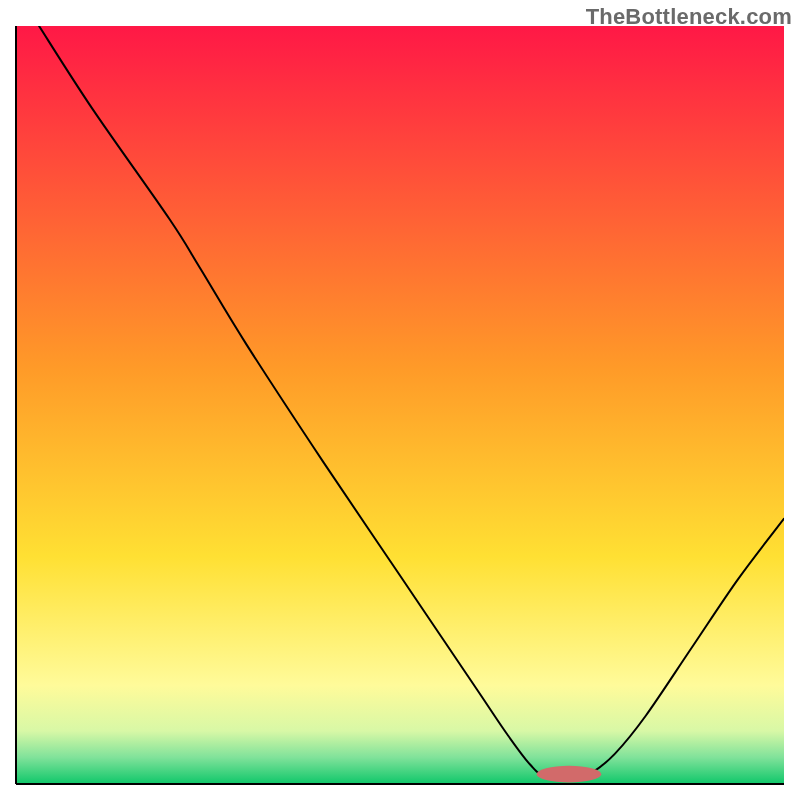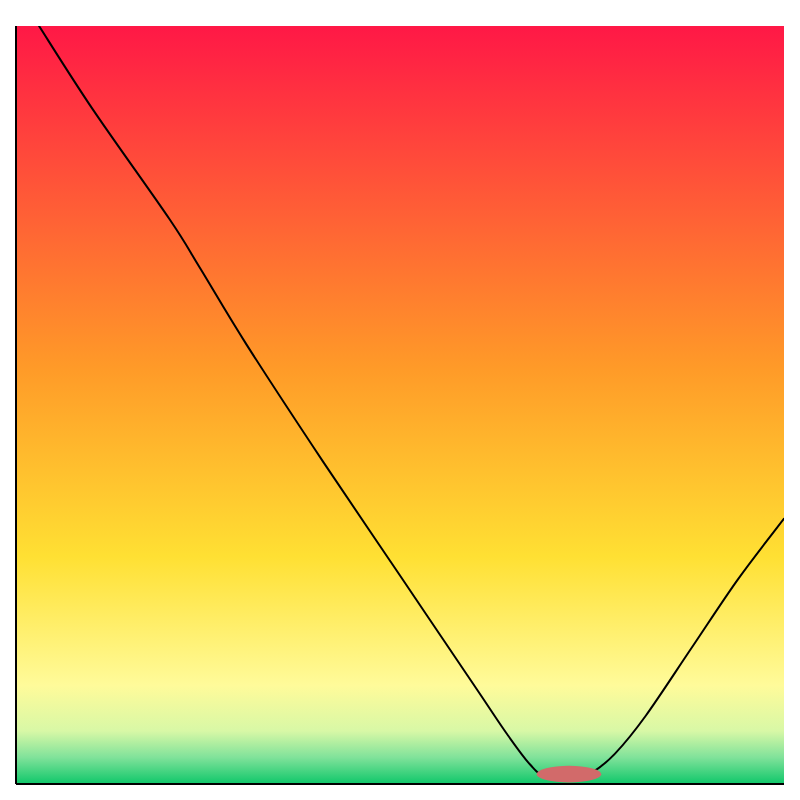--- a/index.html
+++ b/index.html
@@ -57,13 +57,14 @@
 
     <line x1="16" y1="26" x2="16" y2="784" stroke="#000" stroke-width="2"></line>
     <line x1="16" y1="784" x2="784" y2="784" stroke="#000" stroke-width="2"></line>
 
     <g clip-path="url(#plot-clip)">
       <path id="curve-path" fill="none" d="M 39.04 26 C 48 39.89666666666667, 71.04 77.16499999999999, 92.80000000000001 109.38 C 114.56000000000002 141.595, 151.68000000000004 192.76, 169.60000000000002 219.29 C 187.52 245.82, 187.52 247.71499999999995, 200.32 268.55999999999995 C 213.11999999999998 289.405, 225.91999999999996 312.145, 246.39999999999998 344.36 C 266.88 376.57500000000005, 297.6 423.3183333333333, 323.20000000000005 461.84999999999997 C 348.80000000000007 500.3816666666666, 374.40000000000003 537.65, 400 575.55 C 425.59999999999997 613.4499999999999, 458.87999999999994 662.72, 476.79999999999995 689.25 C 494.71999999999997 715.78, 498.55999999999995 722.0966666666667, 507.52 734.73 C 516.48 747.3633333333333, 524.1600000000001 758.1016666666667, 530.5600000000001 765.05 C 536.96 771.9983333333332, 538.24 774.2723333333333, 545.92 776.42 C 553.5999999999999 778.5676666666666, 568.96 778.5676666666667, 576.64 777.936 C 584.3199999999999 777.3043333333334, 585.6 776.6726666666667, 592 772.63 C 598.4 768.5873333333333, 606.0799999999999 763.155, 615.04 753.68 C 624 744.2049999999999, 632.96 733.4666666666666, 645.76 715.78 C 658.56 698.0933333333334, 676.48 670.3000000000001, 691.84 647.5600000000001 C 707.2 624.82, 722.56 600.8166666666667, 737.92 579.34 C 753.28 557.8633333333333, 776.3199999999999 528.8066666666667, 784 518.7" stroke="#000000" stroke-width="2" stroke-linecap="round" stroke-linejoin="round"></path>
       <ellipse id="marker-ellipse" cx="568.96" cy="774.146" rx="32.256" ry="8.338000000000001" fill="#d26a6a"></ellipse>
     </g>
   </svg>
 
+  <div class="watermark">TheBottleneck.com</div>
 </div>
 
 </body></html>

